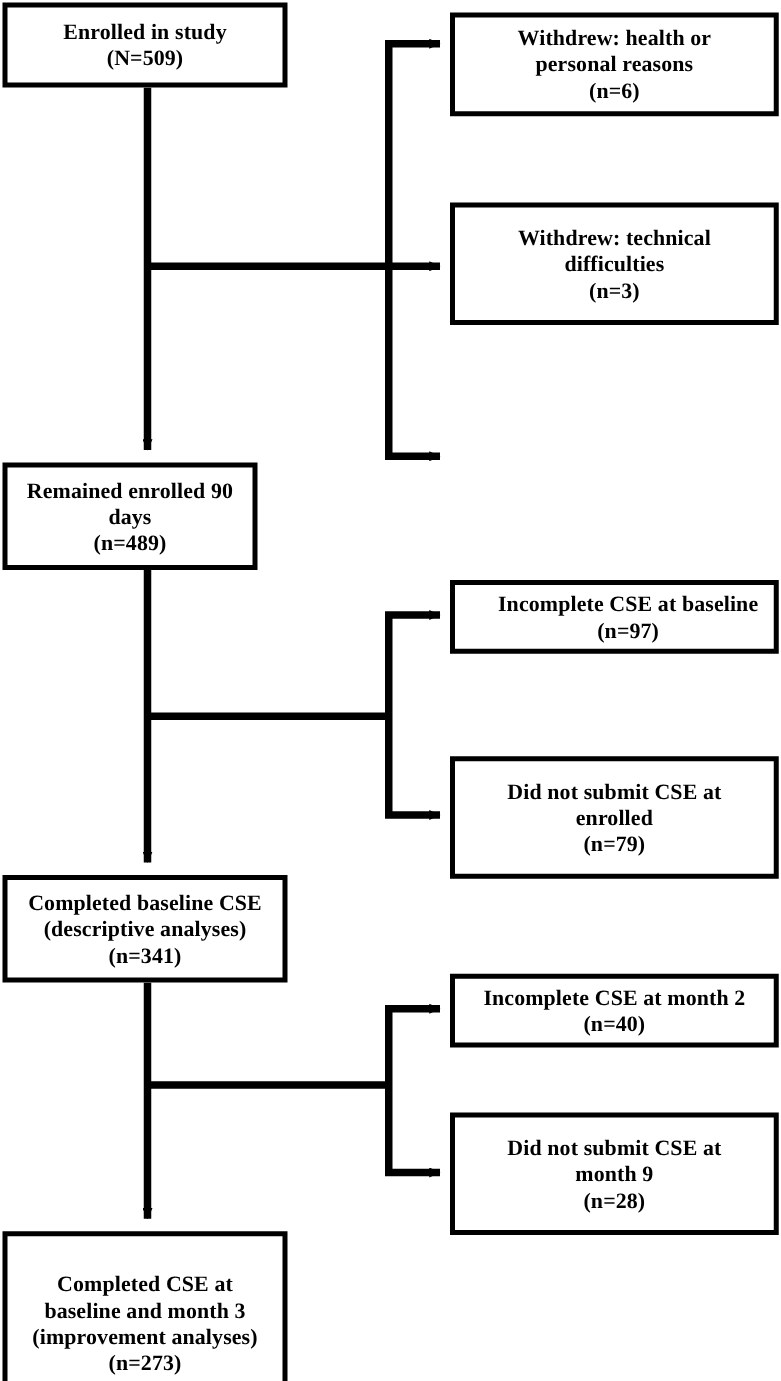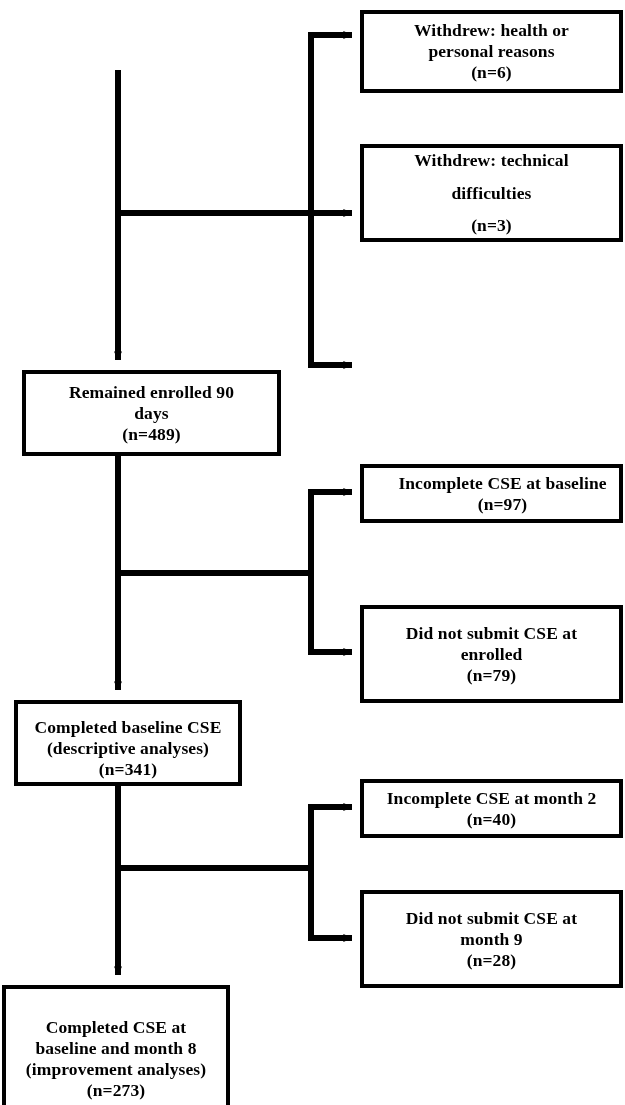--- a/index.html
+++ b/index.html
@@ -43,27 +43,27 @@
     letter-spacing: 0.1px;
     padding: 2px 6px;
     z-index: 2;
   }
   .node .line {
     display: block;
     white-space: nowrap;
   }
   
   #node-enrolled      { left: 2px;   top: 2px;   width: 228px; height: 68px; }
-  #node-remained      { left: 2px;   top: 370px; width: 259px; height: 86px; margin-left: 20px; }
-  #node-baseline-cse  { left: 14px;   top: 700px; width: 228px; height: 86px; justify-content: flex-end; }
+  #node-remained      { left: 2px;   top: 370px; width: 204px; height: 86px; }
+  #node-baseline-cse  { left: 2px;   top: 700px; width: 228px; height: 86px; }
   #node-completed-cse { left: 2px;   top: 985px; width: 228px; height: 148px;
                         border-bottom-width: 4px; }
   
   #node-withdrew-health    { left: 360px; top: 10px;  width: 263px; height: 83px; }
-  #node-withdrew-technical { left: 360px; top: 144px; width: 263px; height: 98px; justify-content: space-between; }
+  #node-withdrew-technical { left: 360px; top: 162px; width: 263px; height: 98px; }
   #node-withdrew-noreason  { left: 360px; top: 336px; width: 263px; height: 59px; }
   #node-incomplete-base    { left: 360px; top: 464px; width: 263px; height: 59px; padding-left: 28px; }
   #node-notsubmit-base     { left: 360px; top: 605px; width: 263px; height: 98px; }
   #node-incomplete-m2      { left: 360px; top: 779px; width: 263px; height: 59px; }
   #node-notsubmit-m2       { left: 360px; top: 890px; width: 263px; height: 98px; }
 </style>
 </head>
 <body>
 
 <div id="diagram">
@@ -94,36 +94,40 @@
 
     <g>
       <path d="M118,786 L118,975" stroke="#000000" stroke-width="6" fill="none" marker-end="url(#arrowhead)"></path>
       <path d="M118,868 L311,868" stroke="#000000" stroke-width="6" fill="none"></path>
       <path d="M311,807 L311,938" stroke="#000000" stroke-width="6" fill="none"></path>
       <path d="M308,807 L352,807" stroke="#000000" stroke-width="6" fill="none" marker-end="url(#arrowhead)"></path>
       <path d="M308,938 L352,938" stroke="#000000" stroke-width="6" fill="none" marker-end="url(#arrowhead)"></path>
     </g>
   </svg>
 
+  <div class="node" id="node-enrolled">
+    <span class="line">Enrolled in study</span>
+    <span class="line">(N=509)</span>
+  </div>
 
   <div class="node" id="node-remained">
     <span class="line">Remained enrolled 90</span>
     <span class="line">days</span>
     <span class="line">(n=489)</span>
   </div>
 
   <div class="node" id="node-baseline-cse">
     <span class="line">Completed baseline CSE</span>
     <span class="line">(descriptive analyses)</span>
     <span class="line">(n=341)</span>
   </div>
 
   <div class="node" id="node-completed-cse">
     <span class="line">Completed CSE at</span>
-    <span class="line">baseline and month 8</span>
+    <span class="line">baseline and month 3</span>
     <span class="line">(improvement analyses)</span>
     <span class="line">(n=273)</span>
   </div>
 
   <div class="node" id="node-withdrew-health">
     <span class="line">Withdrew: health or</span>
     <span class="line">personal reasons</span>
     <span class="line">(n=6)</span>
   </div>
 

